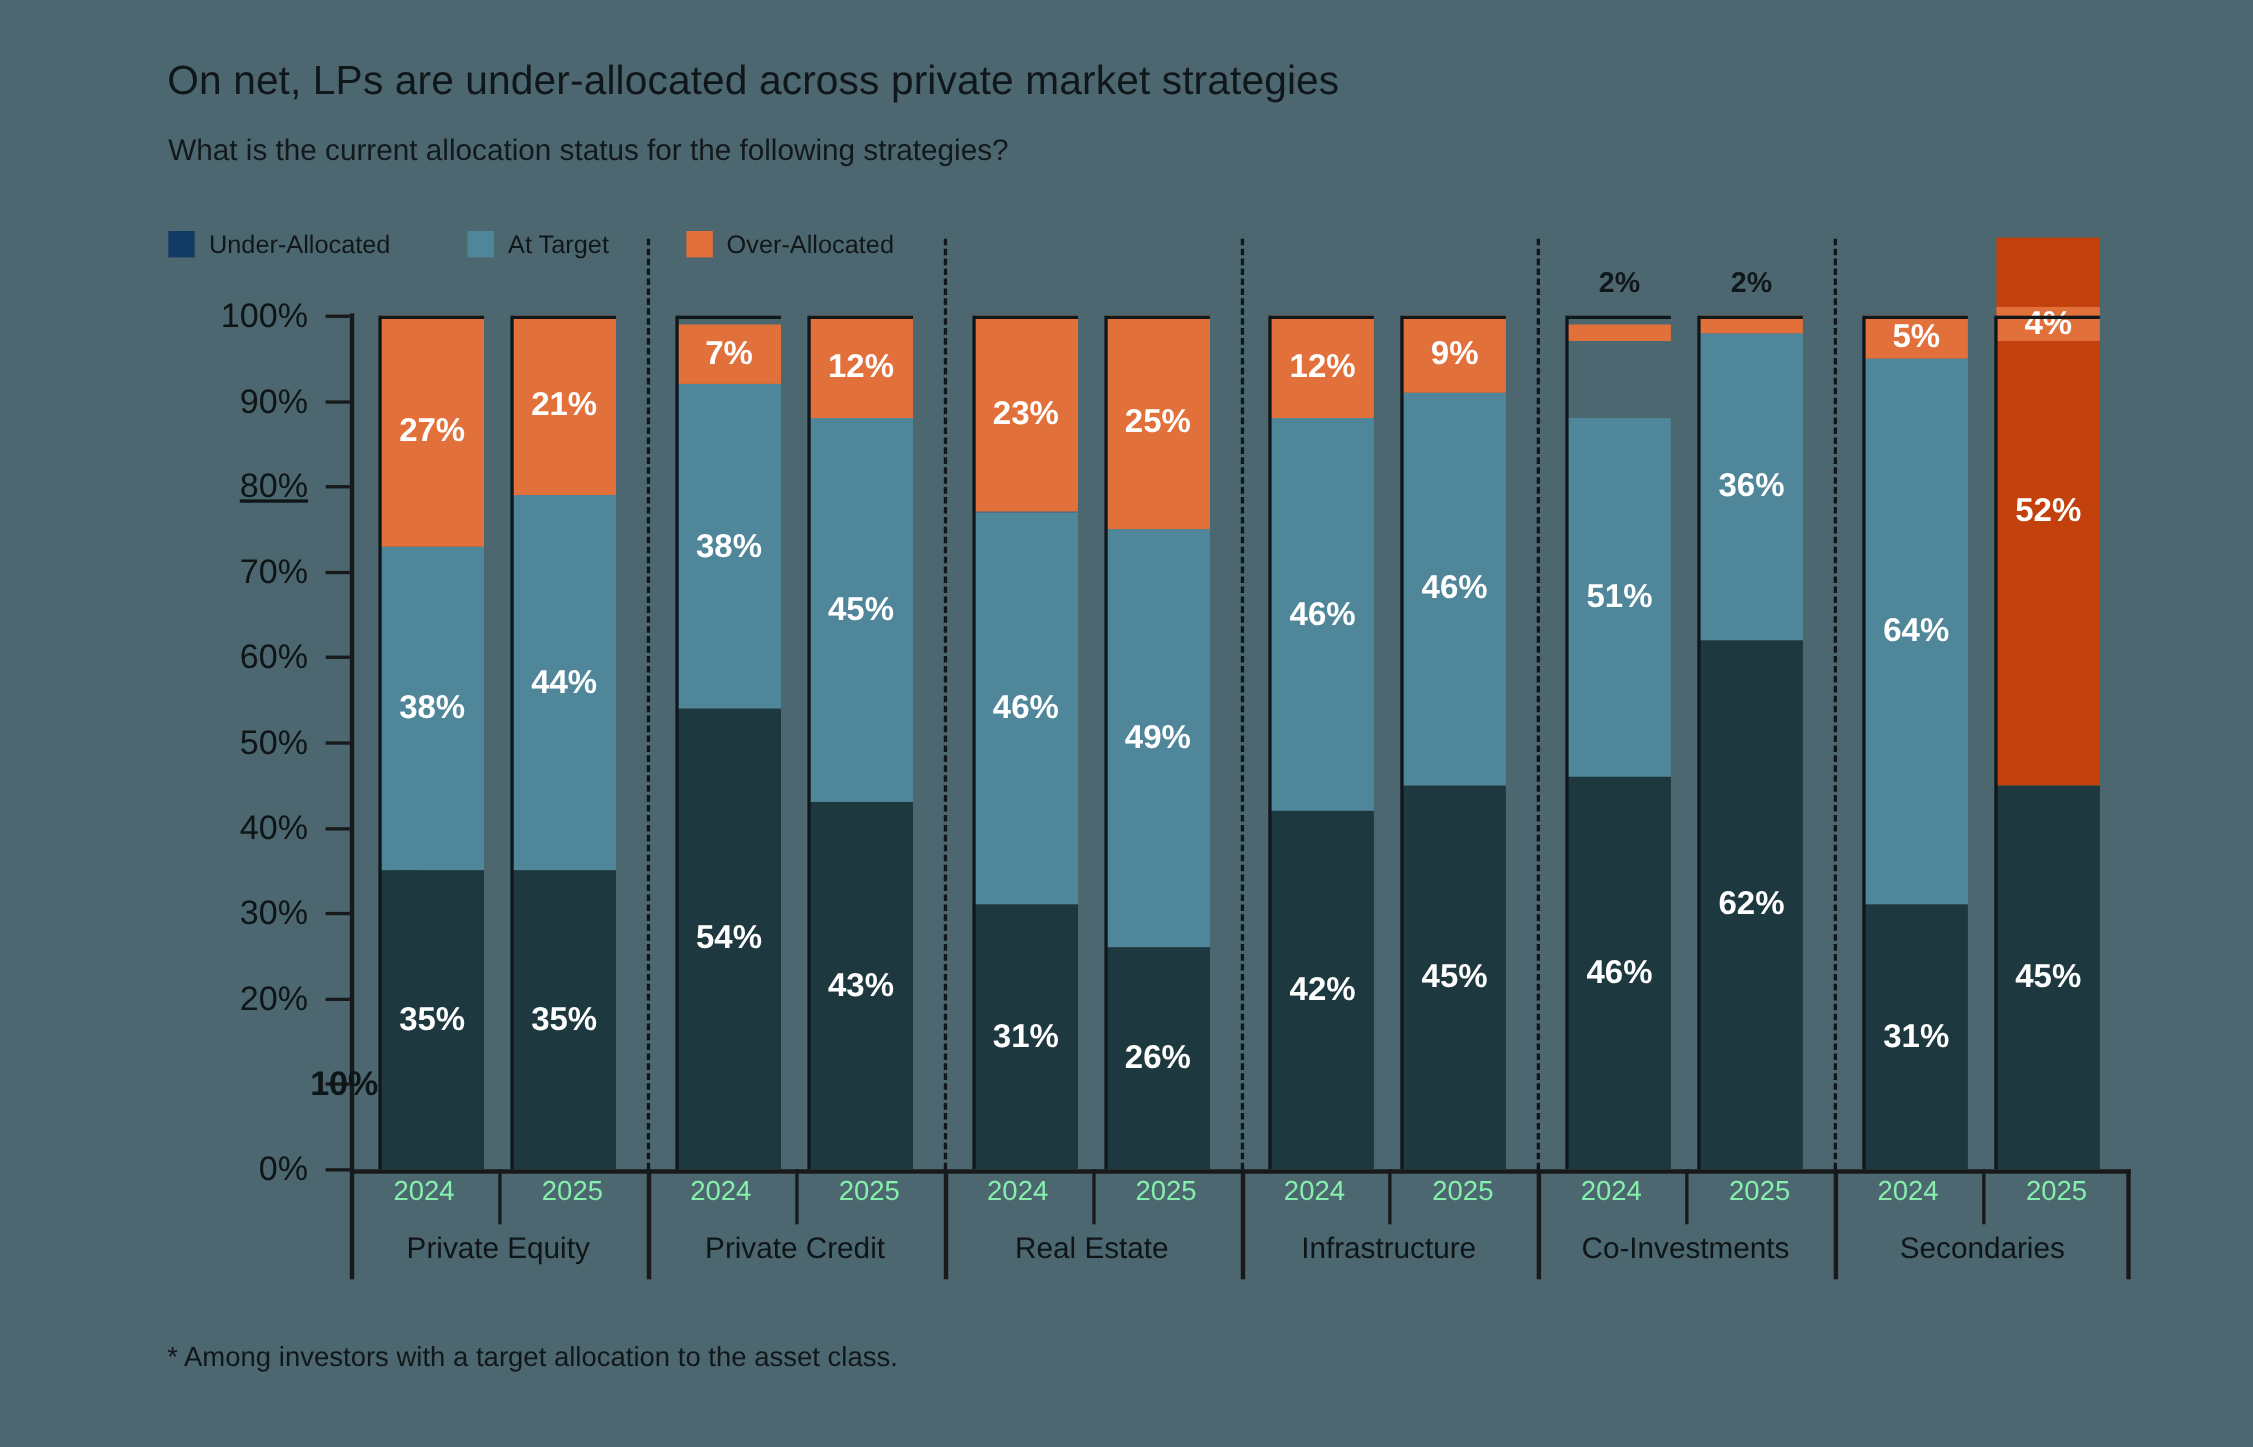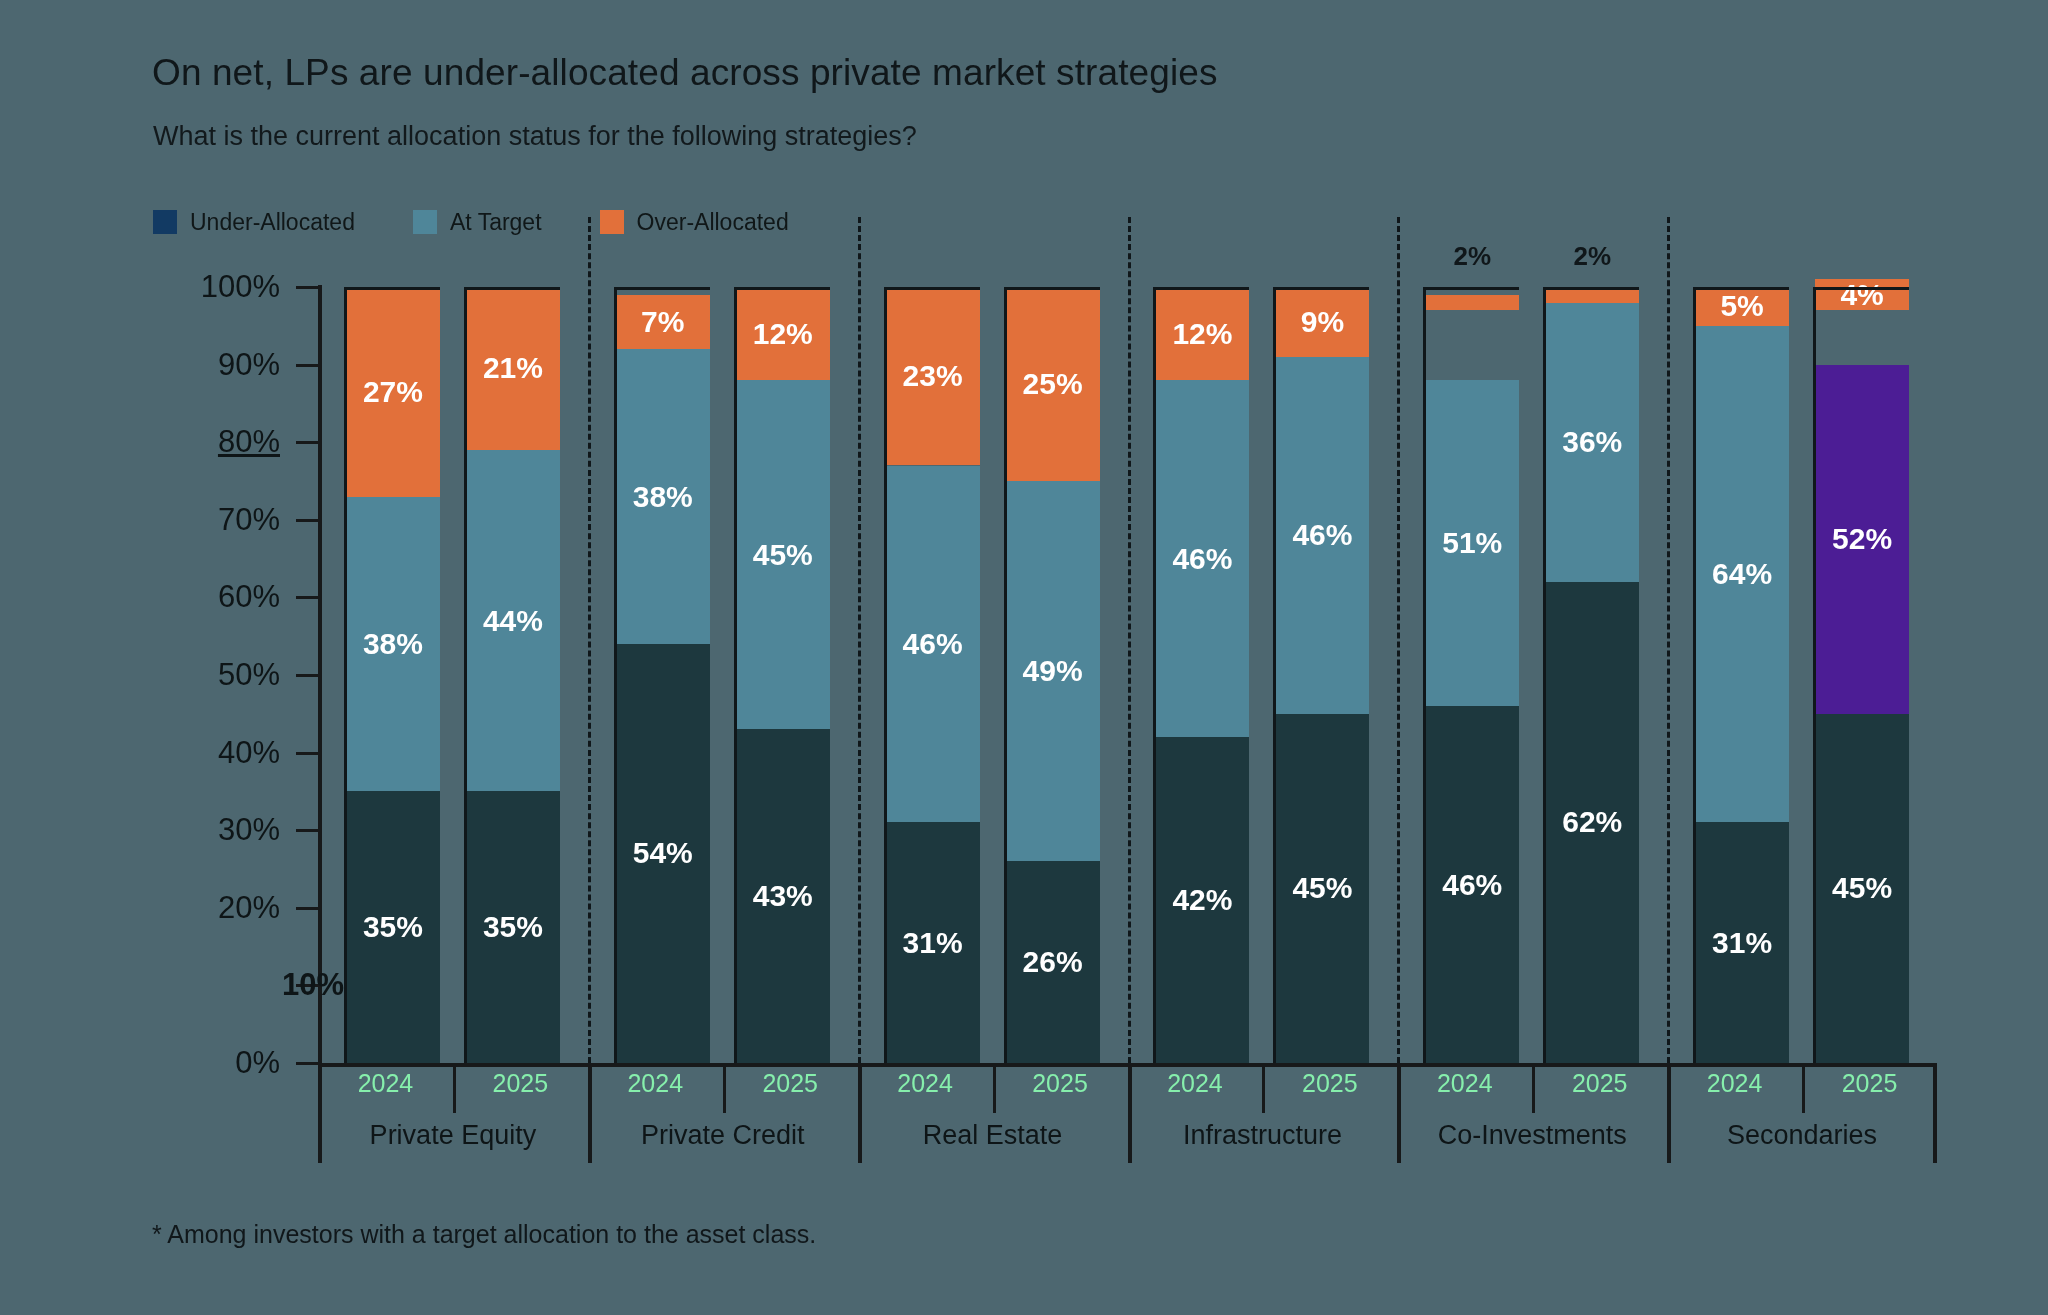--- a/index.html
+++ b/index.html
@@ -23,21 +23,21 @@
   .subtitle{
     position:absolute;left:153px;top:121px;
     font-size:27px;font-weight:400;color:#12191c;
     white-space:nowrap;
     text-align:center;
   }
 
   
   .legend{
     position:absolute;left:153px;top:206px;
-    display:flex;align-items:center;gap:0px;
+    display:flex;align-items:center;gap:12px;
     height:32px;
   }
   .legend-item{display:flex;align-items:center;margin-right:58px;}
   .legend-swatch{
     width:24px;height:24px;display:inline-block;margin-right:13px;
   }
   .legend-label{font-size:23px;color:#101718;white-space:nowrap;}
 
   
   .plot{
@@ -325,21 +325,21 @@
         <div class="seg" style="background: rgb(226, 112, 58); height: 38.8px; bottom: 737.2px;">
           <span class="seg-label">5%</span>
         </div>
         <div class="bar-topline" style="top: 0px;"></div>
         <div class="bar-leftline" style="left: -2px; height: 776px;"></div>
       </div>
       <div class="bar" style="left: 1497.08px; width: 94px; height: 776px;">
         <div class="seg" style="background: rgb(29, 56, 62); height: 349.2px; bottom: 0px;">
           <span class="seg-label">45%</span>
         </div>
-        <div class="seg" style="background: #4c1d95; height: 349px; bottom: 349.2px;">
+        <div class="seg" style="background: #c2410c; height: 498px; bottom: 349.2px;">
           <span class="seg-label">52%</span>
         </div>
         <div class="seg" style="background: rgb(226, 112, 58); height: 31.04px; bottom: 752.72px;">
           <span class="seg-label">4%</span>
         </div>
         <div class="bar-topline" style="top: 0px;"></div>
         <div class="bar-leftline" style="left: -2px; height: 776px;"></div>
       </div>
       <div class="divider" style="left: 269.833px; height: 846px;"></div>
       <div class="divider" style="left: 539.667px; height: 846px;"></div>

